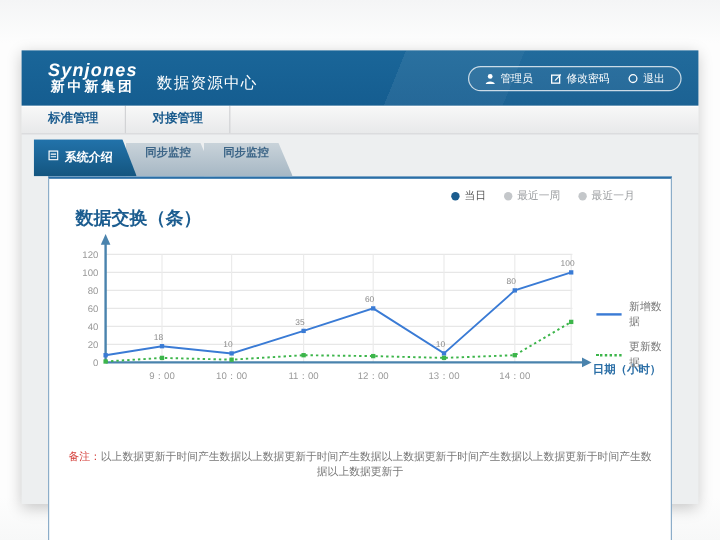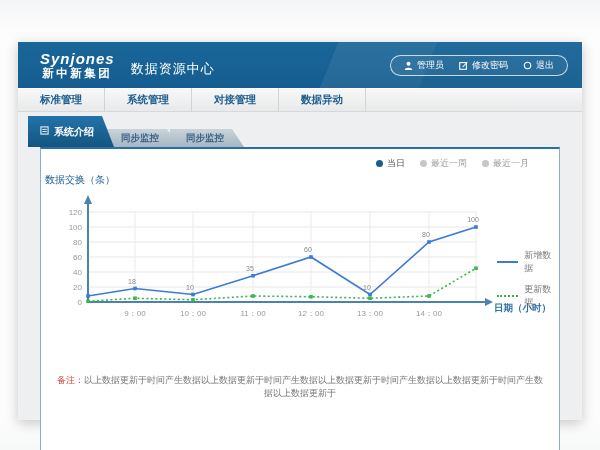--- a/index.html
+++ b/index.html
@@ -30,38 +30,38 @@
   
   .main-nav { display:flex; height:24px; background:linear-gradient(180deg,#f8f8f8,#e8e9ea);
     border-bottom:1px solid #d6d8da; box-shadow:inset 0 1px 0 #fff; }
   .nav-item { padding:0 22px; line-height:23px; font-size:10.5px; font-weight:bold;
     color:#1b5c8e; border-right:1px solid #d2d3d5; cursor:pointer; }
 
   
   .content { padding-top:14px; }
   .tabbar { display:flex; align-items:flex-end; margin-left:10px; height:21px;
     position:relative; z-index:2; }
-  .tab { position:relative; height:18px; line-height:18px; padding:0 20px 0 16px;
+  .tab { position:relative; height:28px; line-height:18px; padding:0 20px 0 16px;
     margin-right:-9px; font-size:9.5px; font-weight:bold; color:#3c6587; cursor:pointer;
     background:linear-gradient(180deg,#c9d3da,#a6b7c4);
     clip-path:polygon(0 0,calc(100% - 12px) 0,100% 100%,0 100%); }
   .tab.active { height:31px; line-height:21px; z-index:3; color:#fff; font-size:10px;
     display:flex; align-items:center; gap:5px; padding:0 20px 0 12px;
     background:linear-gradient(180deg,#2273ab,#14557f); }
   .tab.t2 { z-index:2; } .tab.t3 { z-index:1; }
 
   
   .panel { position:relative; margin:0 22px; height:326px; background:#fff;
     border:1px solid #8cadc9; border-top:2px solid #2a6ea6; }
   .period-radios { position:absolute; top:8px; right:30px; display:flex; gap:15px; }
   .radio { display:flex; align-items:center; gap:4px; font-size:9px; color:#9a9da0; cursor:pointer; }
   .radio .dot { width:7px; height:7px; border-radius:50%; background:#c4c7ca; }
   .radio.selected { color:#555; }
   .radio.selected .dot { background:#1b5c8e; }
-  .y-title { position:absolute; left:4px; top:24px; font-size:10px; font-weight:normal; color:#1c5d90; }
+  .y-title { position:absolute; left:22px; top:24px; font-size:15px; font-weight:bold; color:#1c5d90; }
   .chart-svg { position:absolute; left:0; top:40px; }
   .chart-legend { position:absolute; left:456px; top:100px; display:flex; flex-direction:column; gap:8px; }
   .legend-row { display:flex; align-items:center; gap:6px; font-size:9px; color:#777; cursor:pointer; }
   .legend-sample { width:22px; height:0; }
   .note { position:absolute; left:15px; right:15px; top:225px; text-align:center;
     font-size:9px; color:#777; }
   .note-prefix { color:#d43f3a; }
 </style>
 </head>
 <body>
@@ -100,23 +100,21 @@
                 <circle cx="5" cy="5" r="3.6" fill="none" stroke="#fff" stroke-width="1.2"></circle>
               </svg>
           </span>
           <span>退出</span>
         </span>
       </div>
     </header>
 
     <nav class="main-nav">
         <div class="nav-item">标准管理</div>
-        <div class="nav-item">系统管理</div>
         <div class="nav-item">对接管理</div>
-        <div class="nav-item">数据异动</div>
       </nav>
 
     <div class="content">
       <div class="tabbar">
           <div class="tab active">
             <span><svg width="9" height="9" viewBox="0 0 10 10">
                 <rect x="1" y="1" width="8" height="8" fill="none" stroke="#fff" stroke-width="1.1"></rect>
                 <line x1="2.5" y1="3.8" x2="7.5" y2="3.8" stroke="#fff" stroke-width="1"></line>
                 <line x1="2.5" y1="6.2" x2="7.5" y2="6.2" stroke="#fff" stroke-width="1"></line>
               </svg></span>

